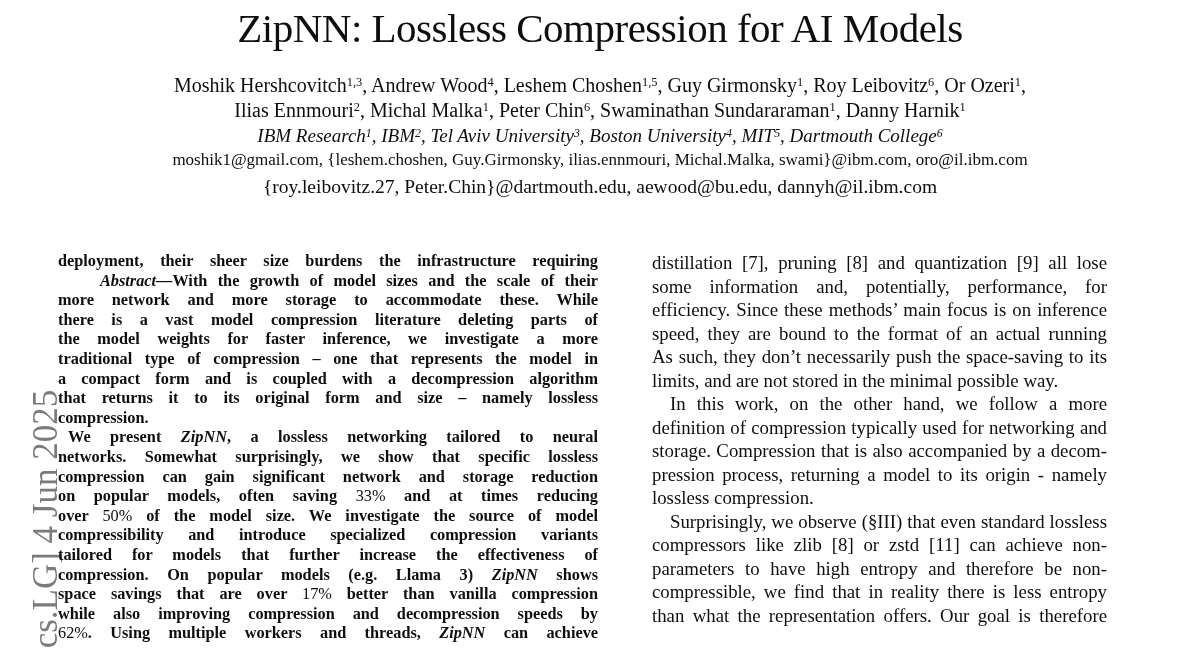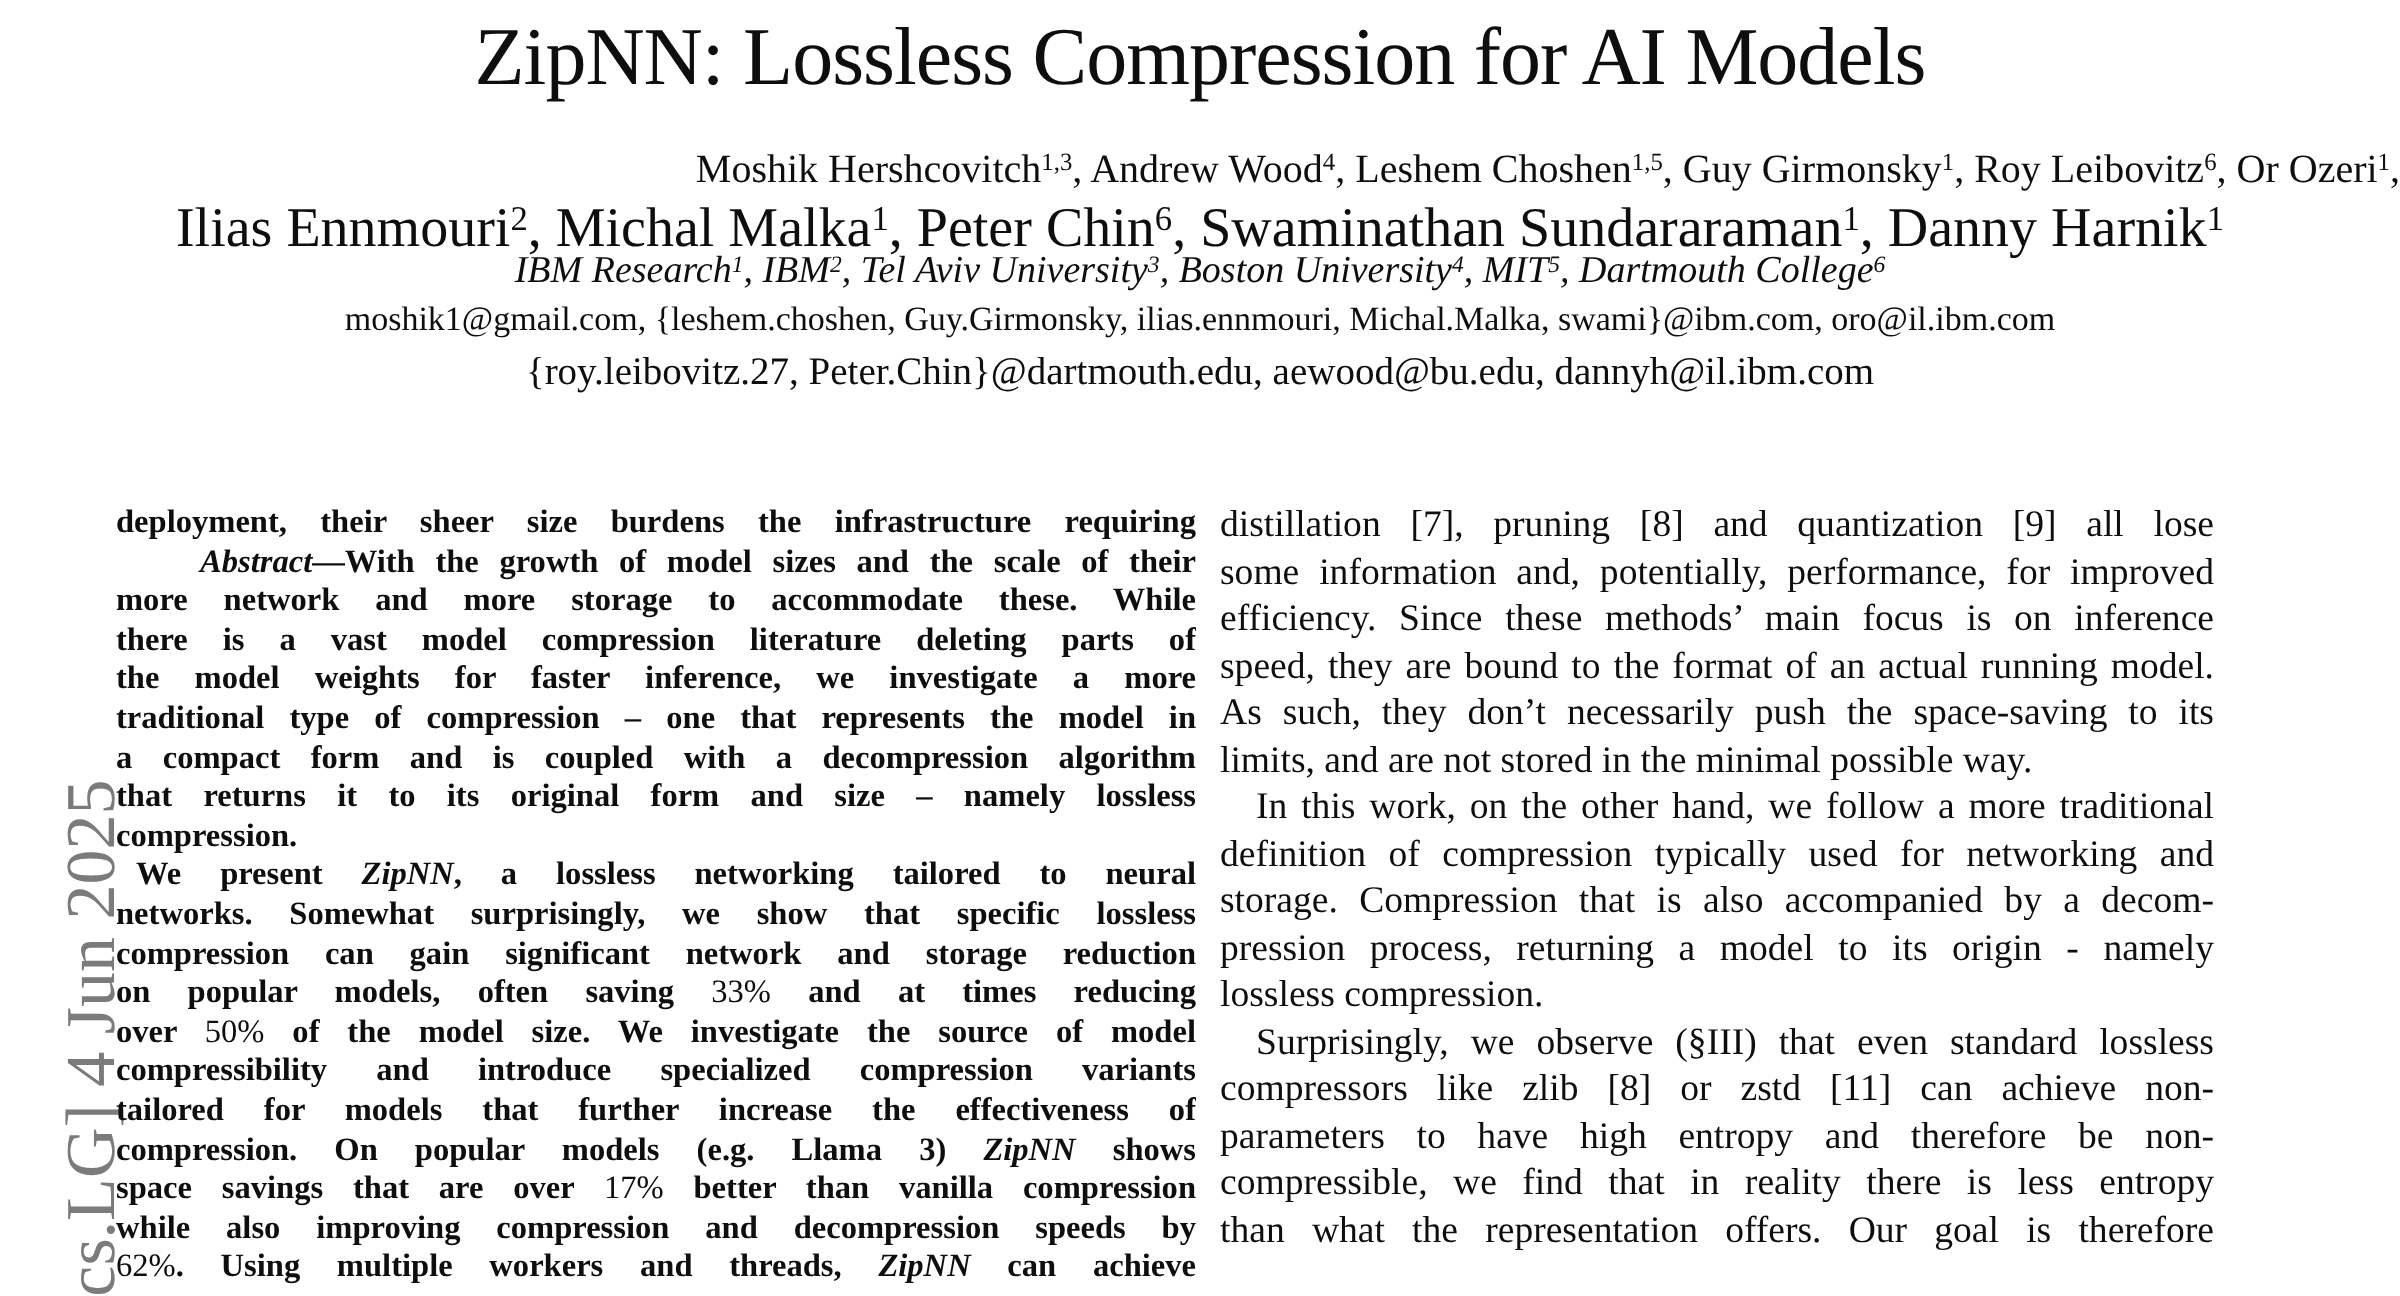--- a/index.html
+++ b/index.html
@@ -3,42 +3,42 @@
 <meta charset="utf-8">
 <style>
   html,body { margin:0; padding:0; }
   .page {
     position:relative; width:1200px; height:648px; overflow:hidden;
     background:#ffffff; color:#0e0e0e;
     font-family:"Liberation Serif","DejaVu Serif",serif;
   }
   .center-line { position:absolute; left:0; right:0; text-align:center; white-space:nowrap; }
   .paper-title { top:4px; font-size:41px; letter-spacing:-0.5px; }
-  .authors-1 { top:74px;  font-size:20px;text-align:right; }
-  .authors-2 { top:99px;  font-size:28px; }
+  .authors-1 { top:74px;  font-size:20px; }
+  .authors-2 { top:99px;  font-size:20px; }
   .affils    { top:125px; font-size:19px; font-style:italic; }
   .email-1   { top:150px; font-size:17px; }
   .email-2   { top:176px; font-size:19.5px; }
   sup { font-size:62%; line-height:0; vertical-align:baseline; position:relative; top:-0.45em; }
 
   .watermark {
     position:absolute; left:26px; top:660px; width:max-content;
     transform-origin:0 0; transform:rotate(-90deg);
     font-size:35px; color:#7b7b7b; white-space:nowrap;
   }
 
   .col { position:absolute; top:251px; }
   .col-left  { left:58px;  width:540px; font-size:16.3px; font-weight:700; }
   .col-right { left:610px; width:497px; font-size:18.8px; font-weight:400; }
   .line {
     text-align:justify; text-align-last:justify;
     overflow:hidden; white-space:normal;
   }
   .col-left  .line { height:19.6px; line-height:19.6px; }
-  .col-right .line { height:23.5px; line-height:23.5px; }
+  .col-right .line { height:23.5px; line-height:23.5px;margin-left:42px; }
   .line.end { text-align-last:left; }
   .ind-lg { padding-left:42px; }
   .ind-md { padding-left:18px; }
   .ind-sm { padding-left:10px; }
   .seg-i { font-style:italic; }
   .seg-m { font-weight:400; }
 </style>
 </head>
 <body>
 

